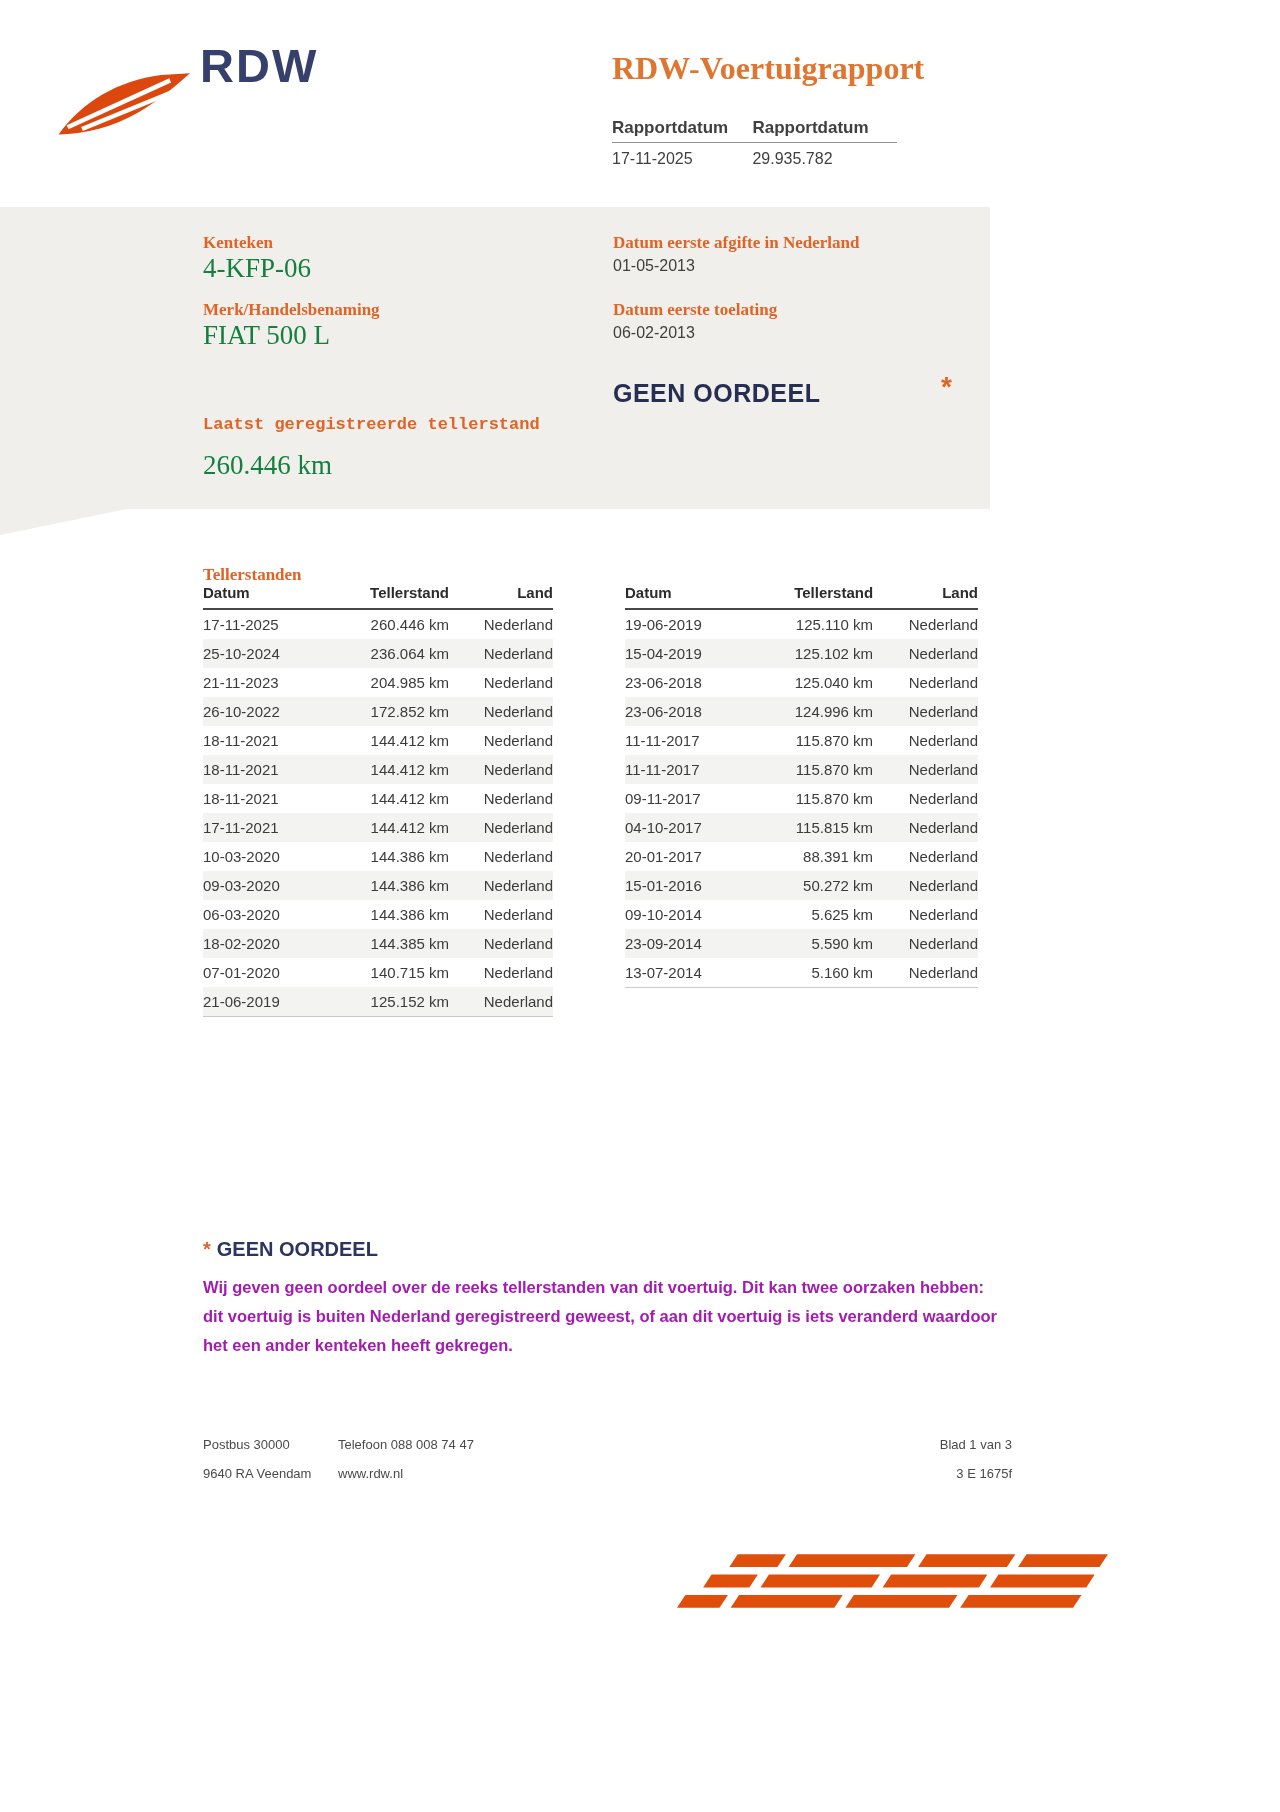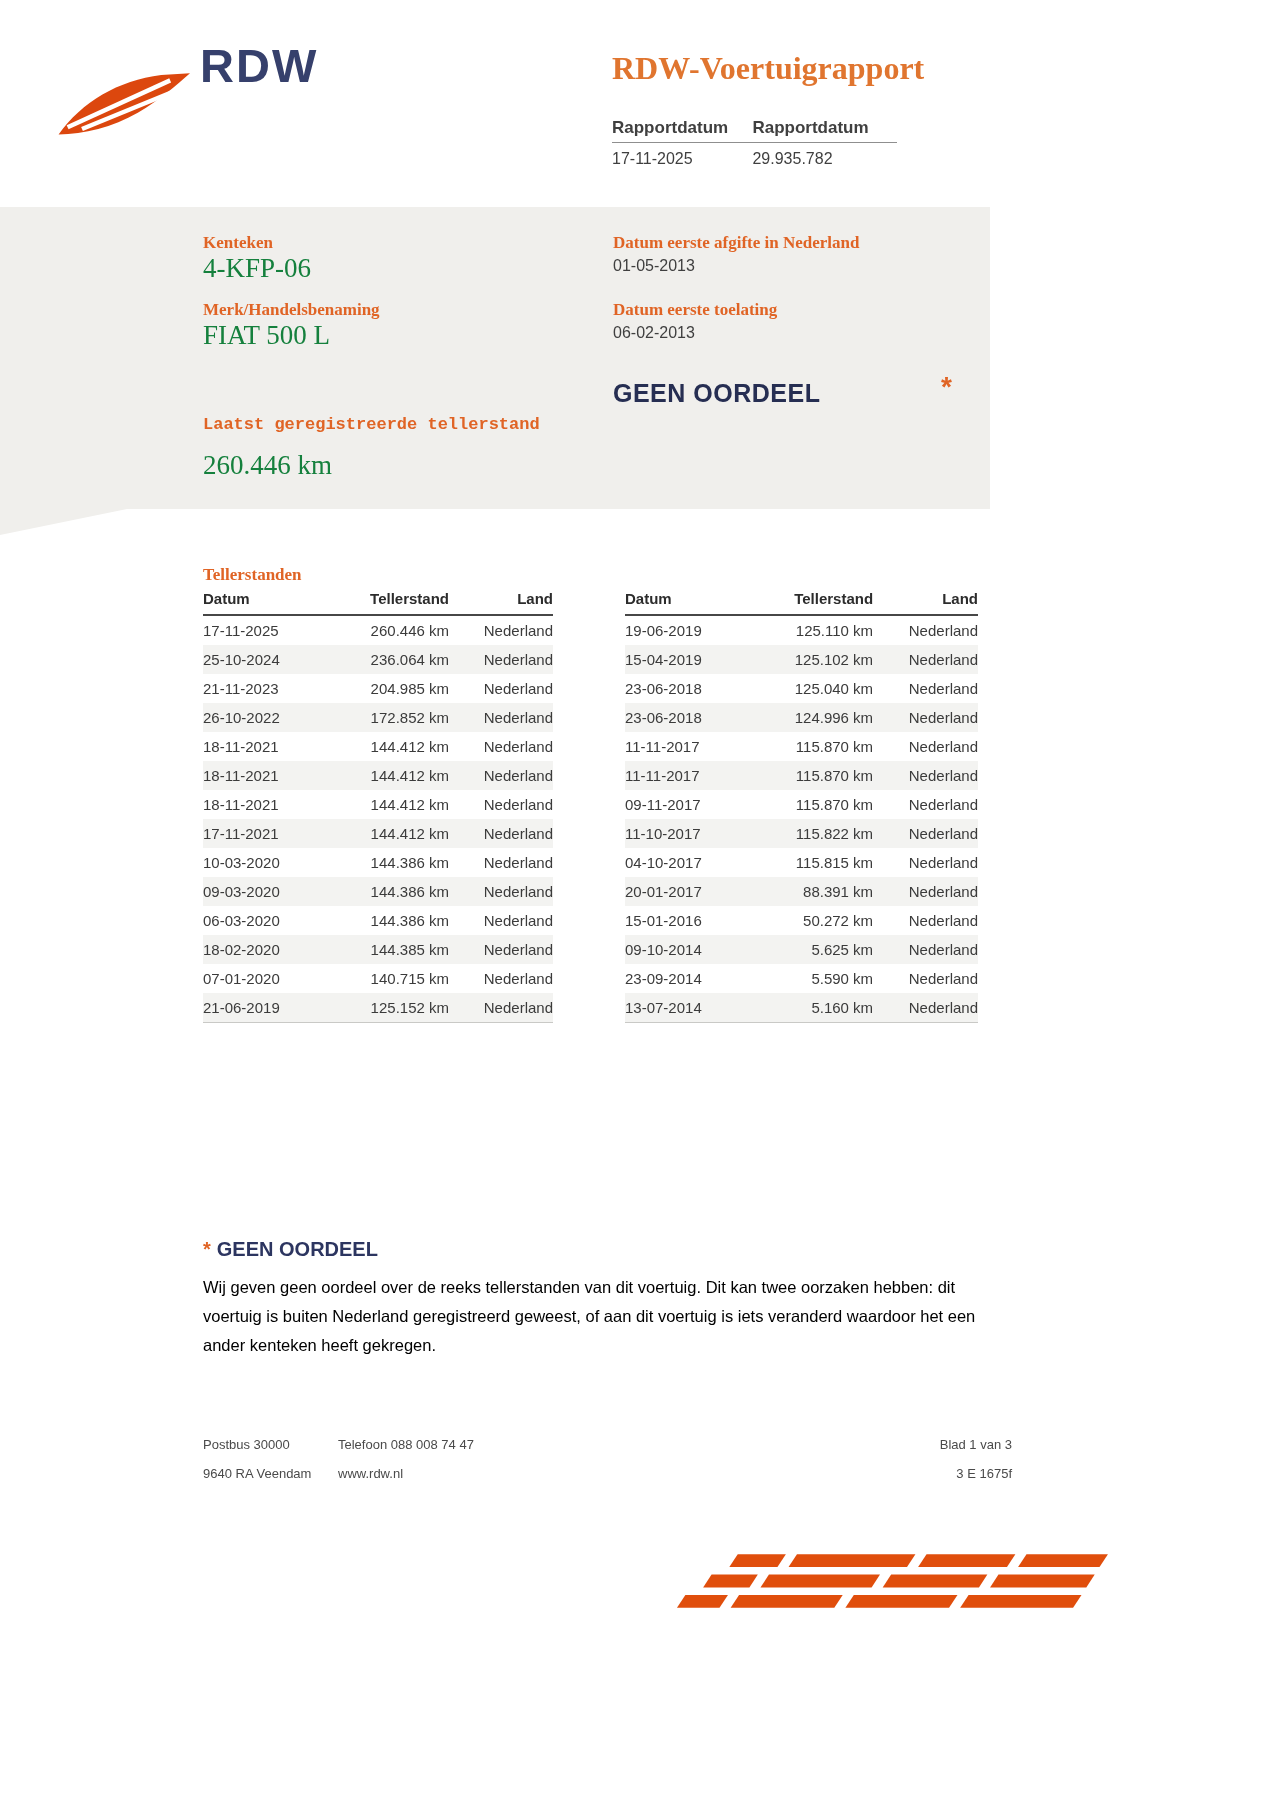--- a/index.html
+++ b/index.html
@@ -52,42 +52,42 @@
     position:absolute; left:941px; top:164px;
     font-size:28px; font-weight:bold; color:#e06425;
   }
   
   .meter-section { position:absolute; left:0; top:565px; width:1280px; }
   .meter-heading {
     position:absolute; left:203px; top:0;
     font-family:"Liberation Serif", serif; font-weight:bold;
     font-size:17px; color:#e06425;
   }
-  .meter-table { position:absolute; top:22px; border-collapse:collapse; table-layout:fixed;
+  .meter-table { position:absolute; top:16px; border-collapse:collapse; table-layout:fixed;
     font-size:15px; color:#3b3b3b; }
   .meter-table.left  { left:203px; width:350px; }
   .meter-table.right { left:625px; width:353px; }
   .meter-table th {
     font-size:15px; font-weight:bold; color:#2c2c2c; text-align:left;
     padding:3px 0 7px 0; border-bottom:2px solid #474747;
   }
   .meter-table th.c1, .meter-table th.c2 { text-align:right; }
   .meter-table td { padding:6px 0 6px 0; }
   .meter-table td.c1, .meter-table td.c2 { text-align:right; }
   .meter-table col.w0 { width:118px; }
   .meter-table col.w1 { width:128px; }
   .meter-table col.w2 { width:104px; }
   .meter-table tbody tr:nth-child(even) { background:#f3f3f1; }
   .meter-table tbody tr:last-child td { border-bottom:1px solid #c9c9c6; }
   
   .note { position:absolute; left:203px; top:1238px; width:800px; }
   .note-heading { font-weight:bold; font-size:20px; color:#2c3560; }
   .note-star { color:#e06425; font-weight:bold; font-size:20px; margin-right:6px; }
   .note-body {
-    margin-top:12px; font-size:16.5px; line-height:29px; color:#000000;
+    margin-top:12px; font-size:16.5px; line-height:29px; color:#a21caf;font-weight:bold;
   }
   
   .footer-text { position:absolute; font-size:13px; color:#4a4a4a; }
   .ft-a1 { left:203px; top:1437px; }
   .ft-a2 { left:203px; top:1466px; }
   .ft-p  { left:338px; top:1437px; }
   .ft-w  { left:338px; top:1466px; }
   .ft-page { left:812px; top:1437px; width:200px; text-align:right; }
   .ft-code { left:812px; top:1466px; width:200px; text-align:right; }
   
@@ -273,25 +273,20 @@
             <td class="c2">Nederland</td>
           </tr>
           <tr>
             <td class="c0">11-11-2017</td>
             <td class="c1">115.870 km</td>
             <td class="c2">Nederland</td>
           </tr>
           <tr>
             <td class="c0">09-11-2017</td>
             <td class="c1">115.870 km</td>
-            <td class="c2">Nederland</td>
-          </tr>
-          <tr>
-            <td class="c0">11-10-2017</td>
-            <td class="c1">115.822 km</td>
             <td class="c2">Nederland</td>
           </tr>
           <tr>
             <td class="c0">04-10-2017</td>
             <td class="c1">115.815 km</td>
             <td class="c2">Nederland</td>
           </tr>
           <tr>
             <td class="c0">20-01-2017</td>
             <td class="c1">88.391 km</td>

